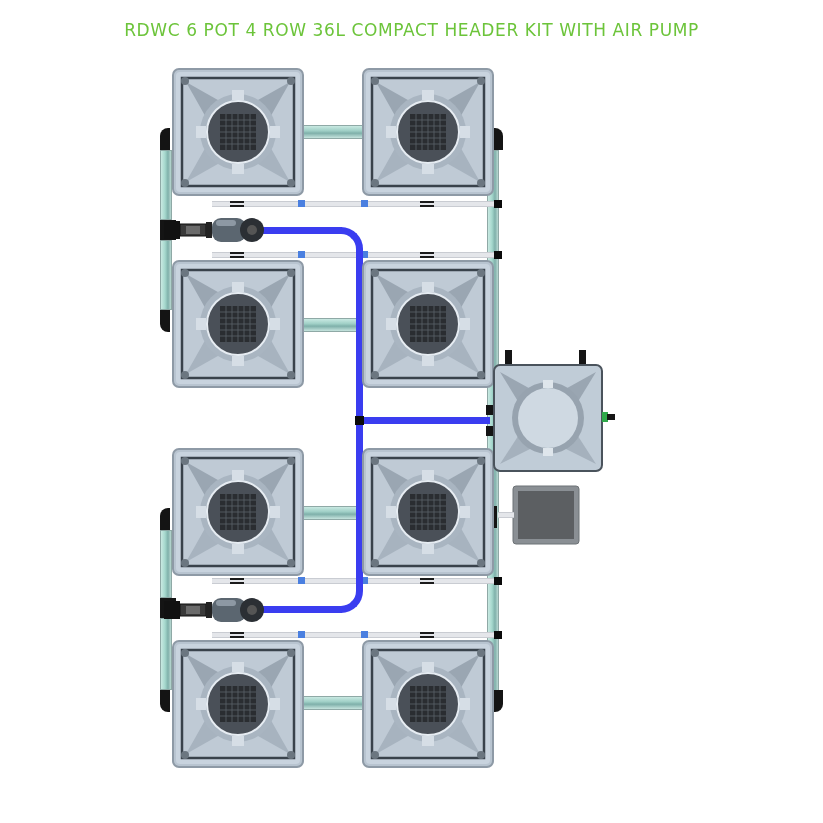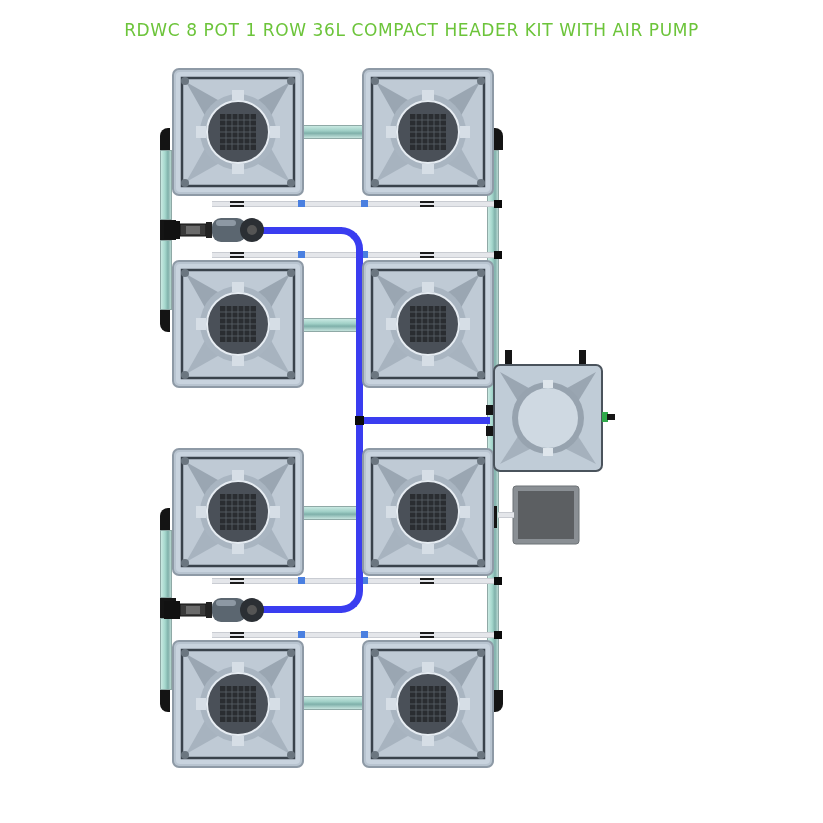--- a/index.html
+++ b/index.html
@@ -15,21 +15,21 @@
   .dot{position:absolute;width:7px;height:7px;background:#4a7fe0;}
   .blk{position:absolute;width:8px;height:8px;background:#0a0a0a;}
   
   .pot{position:absolute;width:132px;height:128px;}
   .pot svg{width:100%;height:100%;display:block;}
   .blue{position:absolute;background:#3a3df0;}
 </style>
 </head>
 <body>
 
-<div class="title">RDWC 8 POT 1 ROW 36L COMPACT HEADER KIT WITH AIR PUMP</div>
+<div class="title">RDWC 6 POT 4 ROW 36L COMPACT HEADER KIT WITH AIR PUMP</div>
 
 <svg width="0" height="0" style="position:absolute">
   <defs>
     <symbol id="potsym" viewBox="0 0 132 128">
       <rect x="1" y="1" width="130" height="126" rx="6" fill="#b8c4d0" stroke="#8e9aa6" stroke-width="2"></rect>
       <rect x="4" y="4" width="124" height="120" rx="4" fill="#c8d3de"></rect>
       <rect x="10" y="10" width="112" height="108" fill="#bfcad5" stroke="#39424b" stroke-width="2.5"></rect>
       <polygon points="14,14 60,40 40,60" fill="#9aa6b2"></polygon>
       <polygon points="118,14 72,40 92,60" fill="#9aa6b2"></polygon>
       <polygon points="14,114 40,68 60,88" fill="#a7b3bf"></polygon>

